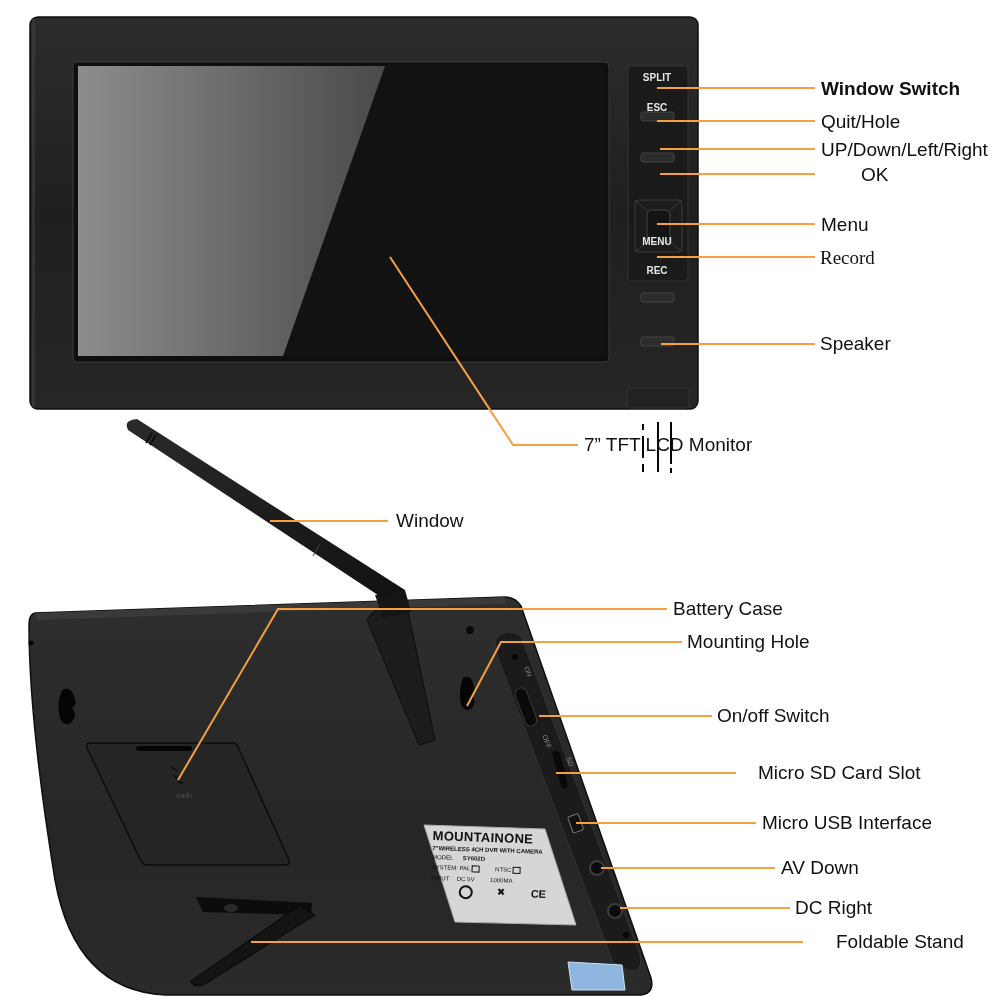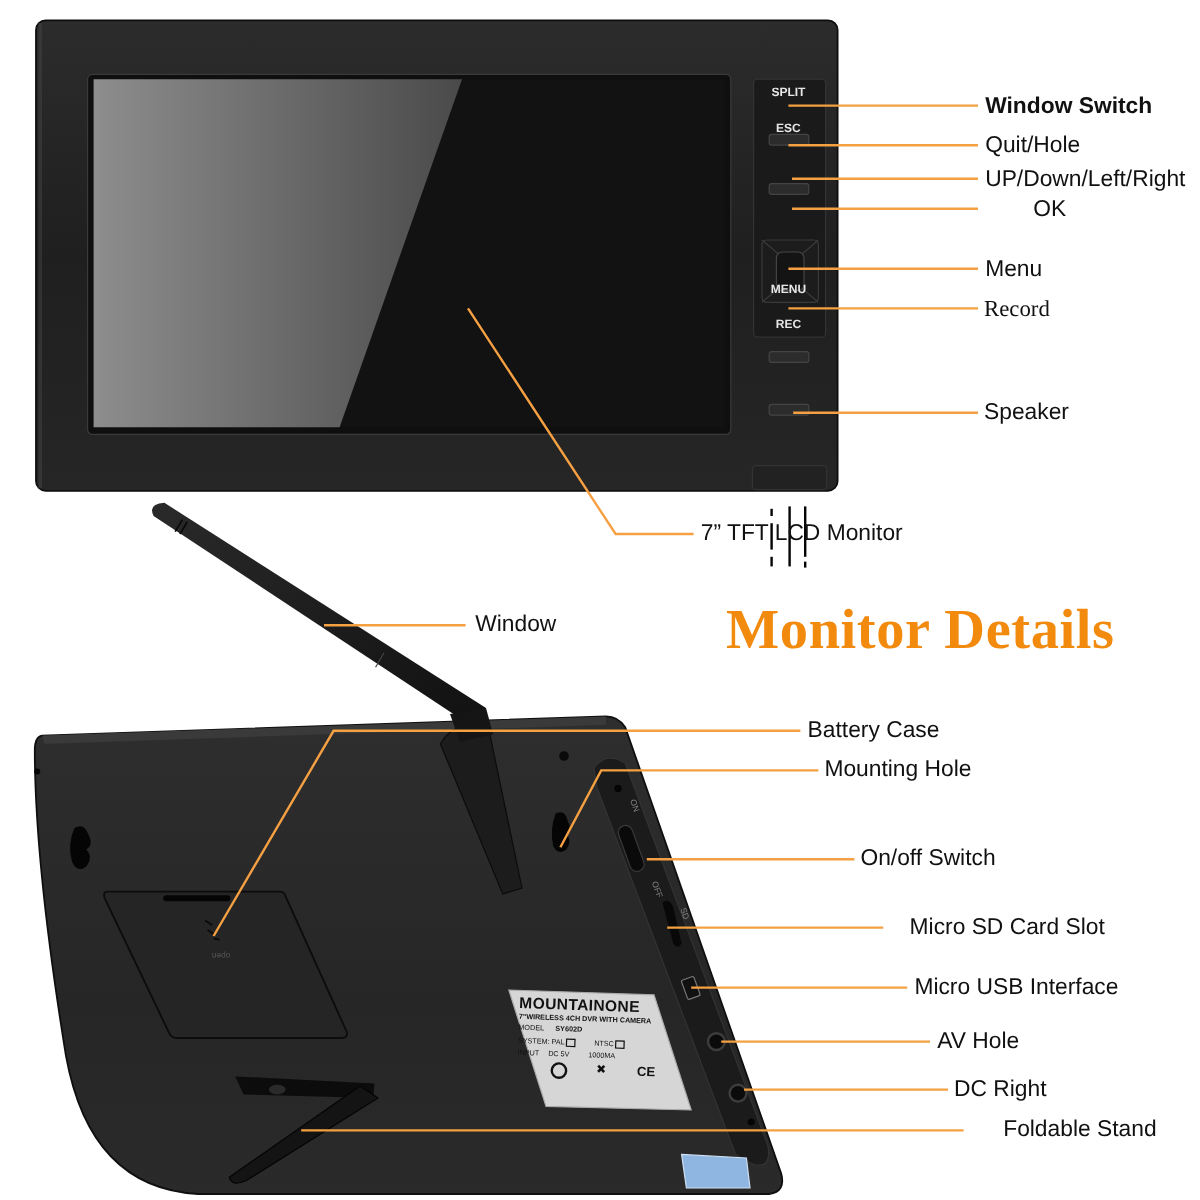--- a/index.html
+++ b/index.html
@@ -182,37 +182,36 @@
       <span style="margin-left:6px;">DC 5V</span>
       <span style="margin-left:14px;">1000MA</span>
     </div>
     <div style="font-size:11px; margin-top:3px; position:relative; height:14px;">
       <span style="position:absolute; left:28px; width:10px; height:10px; border:2px solid #111; border-radius:50%;"></span>
       <span style="position:absolute; left:66px; font-size:10px;">✖</span>
       <span style="position:absolute; left:100px; font-weight:bold;">CE</span>
     </div>
   </div>
 
-  <div class="title">Monitor Details</div>
 
   <div class="callout" style="left:806px; top:79px;font-weight:bold;">Window Switch</div>
   <div class="callout" style="left:806px; top:112px;">Quit/Hole</div>
   <div class="callout" style="left:806px; top:140px;">UP/Down/Left/Right</div>
   <div class="callout" style="left:806px; top:165px;margin-left:40px;">OK</div>
   <div class="callout" style="left:806px; top:215px;">Menu</div>
   <div class="callout" style="left:805px; top:248px;font-family:Liberation Serif, serif;">Record</div>
   <div class="callout" style="left:805px; top:334px;">Speaker</div>
   <div class="callout" style="left:569px; top:435px;">7” TFT LCD Monitor</div>
 
   <div class="callout" style="left:381px; top:511px;">Window</div>
   <div class="callout" style="left:658px; top:599px;">Battery Case</div>
   <div class="callout" style="left:672px; top:632px;">Mounting Hole</div>
   <div class="callout" style="left:702px; top:706px;">On/off Switch</div>
   <div class="callout" style="left:727px; top:763px;margin-left:16px;">Micro SD Card Slot</div>
   <div class="callout" style="left:747px; top:813px;">Micro USB Interface</div>
-  <div class="callout" style="left:766px; top:858px;">AV Hole</div>
+  <div class="callout" style="left:766px; top:858px;">AV Down</div>
   <div class="callout" style="left:780px; top:898px;">DC Right</div>
   <div class="callout" style="left:794px; top:932px;margin-left:27px;">Foldable Stand</div>
 
   <div style="position:absolute; left:508px; top:668px; font-size:7px; color:#888; transform:rotate(70deg);">ON</div>
   <div style="position:absolute; left:525px; top:738px; font-size:7px; color:#888; transform:rotate(70deg);">OFF</div>
   <div style="position:absolute; left:550px; top:758px; font-size:7px; color:#888; transform:rotate(70deg);">SD</div>
 </div>
 
 </body></html>

